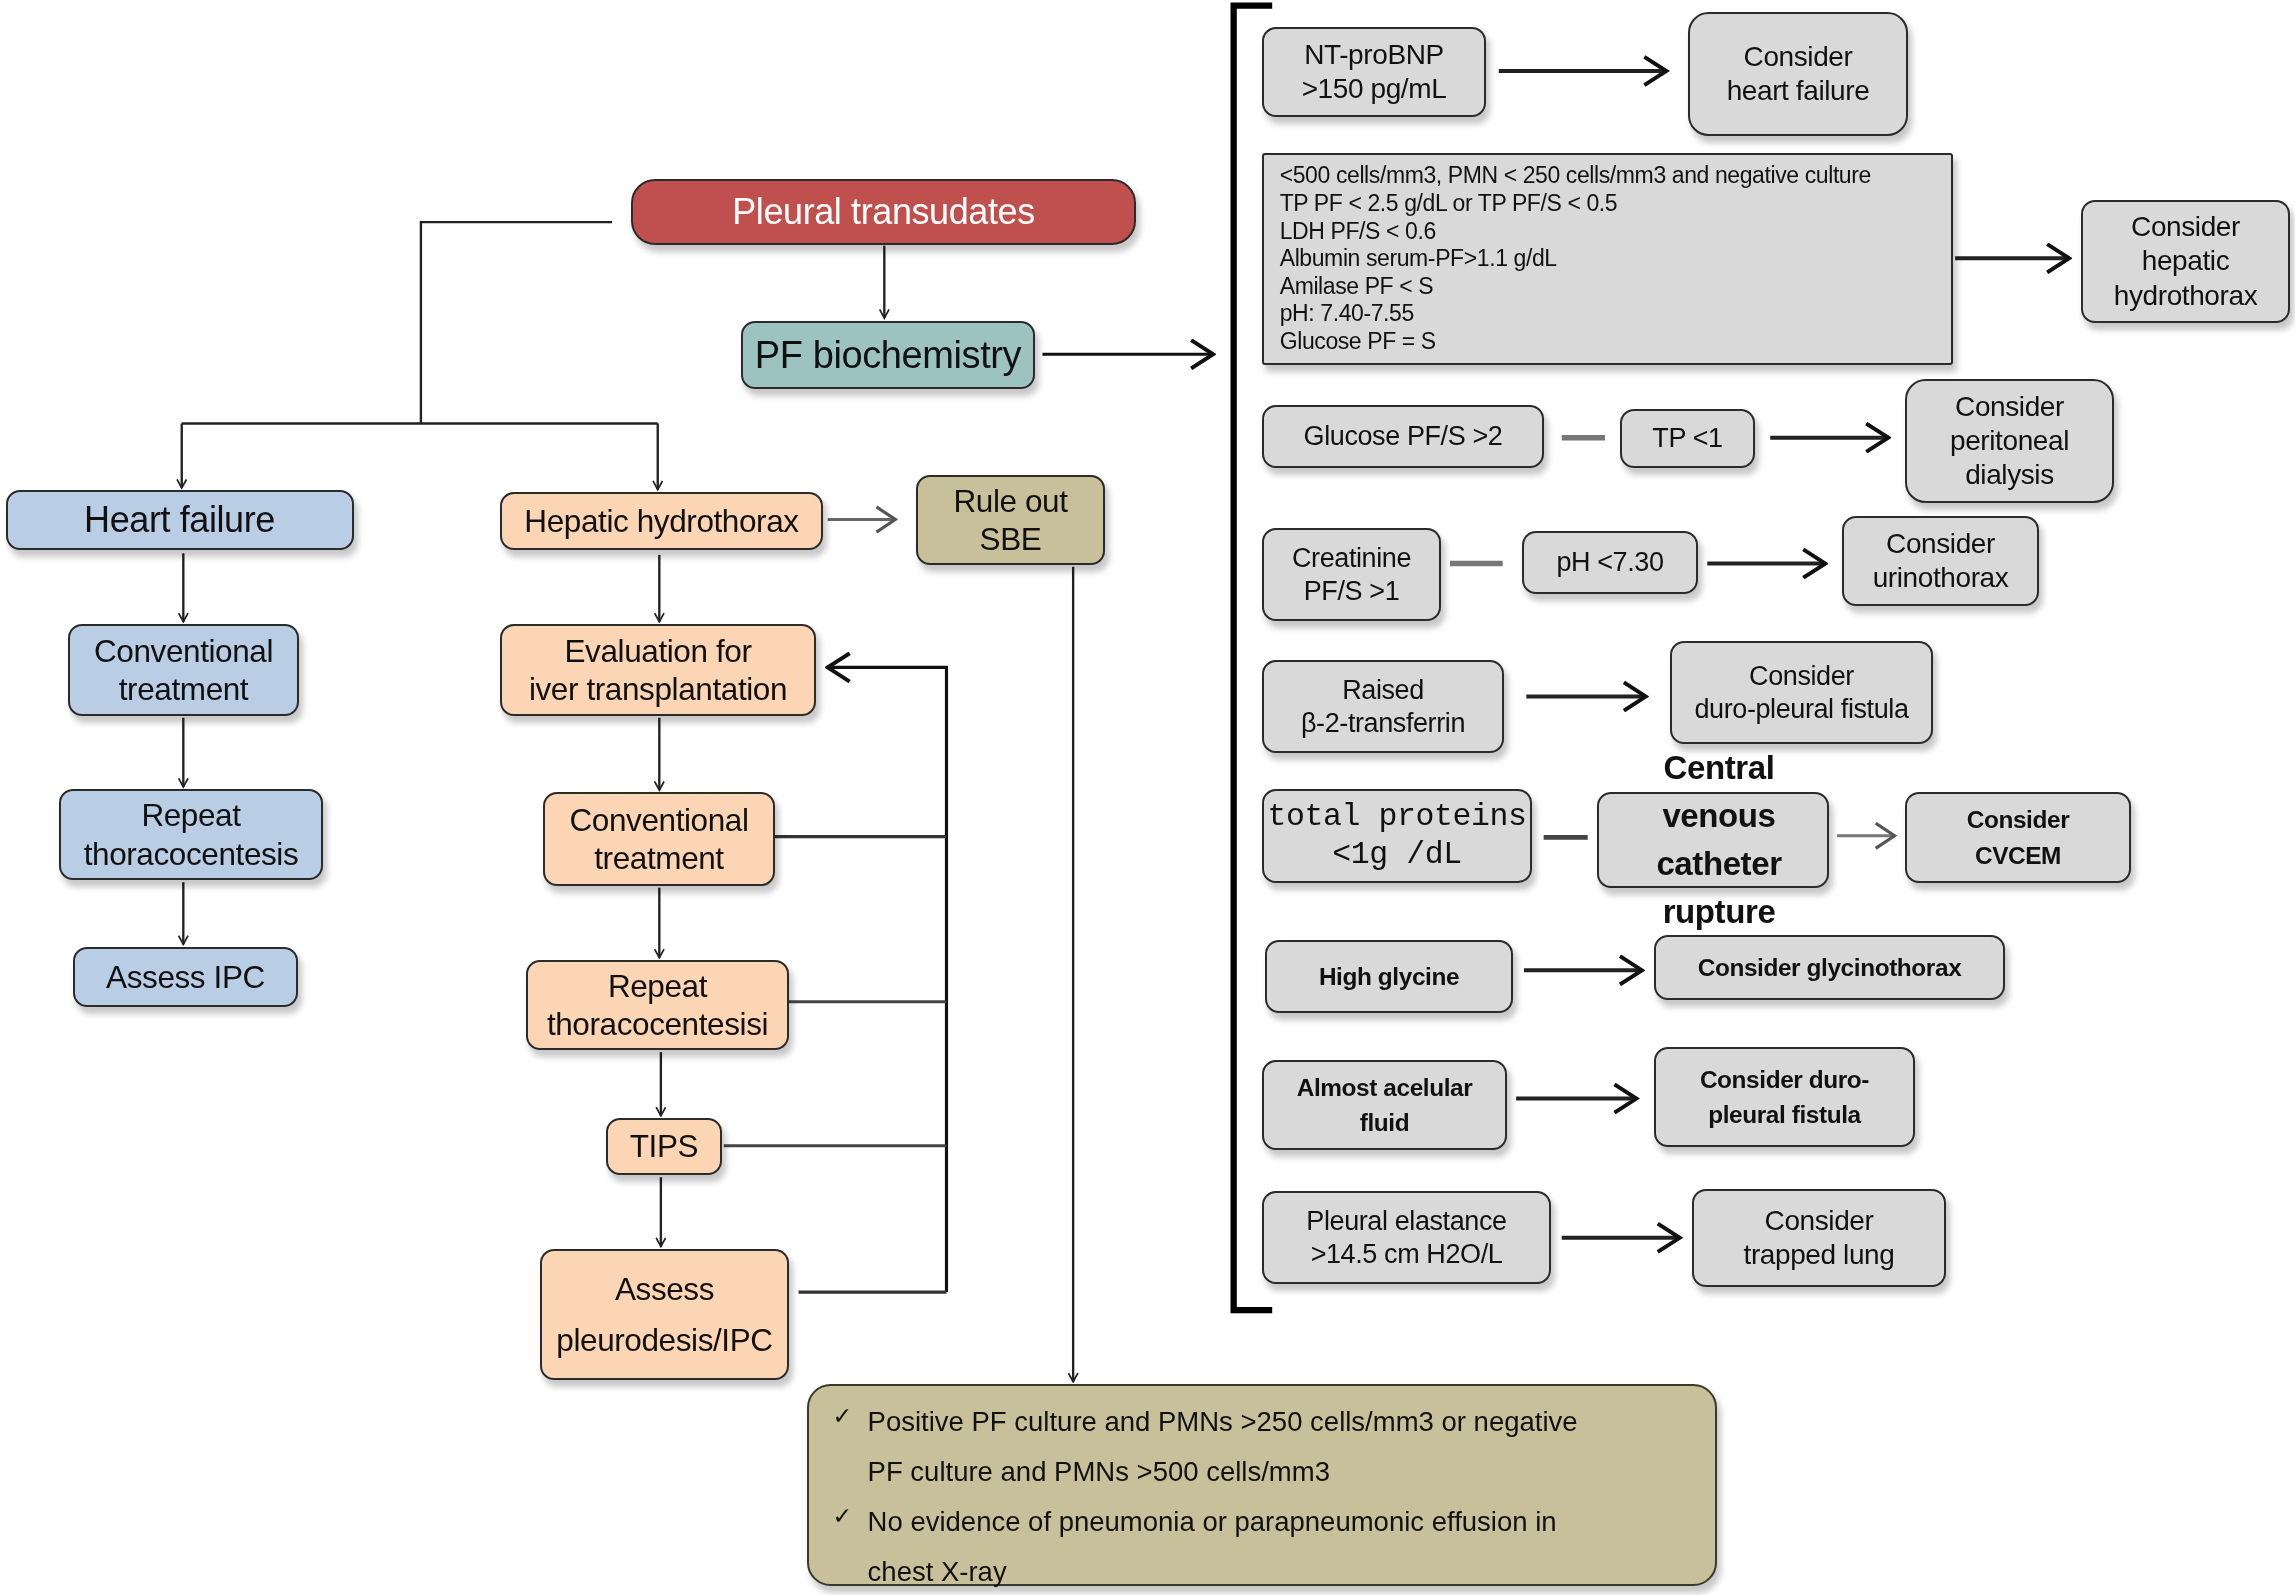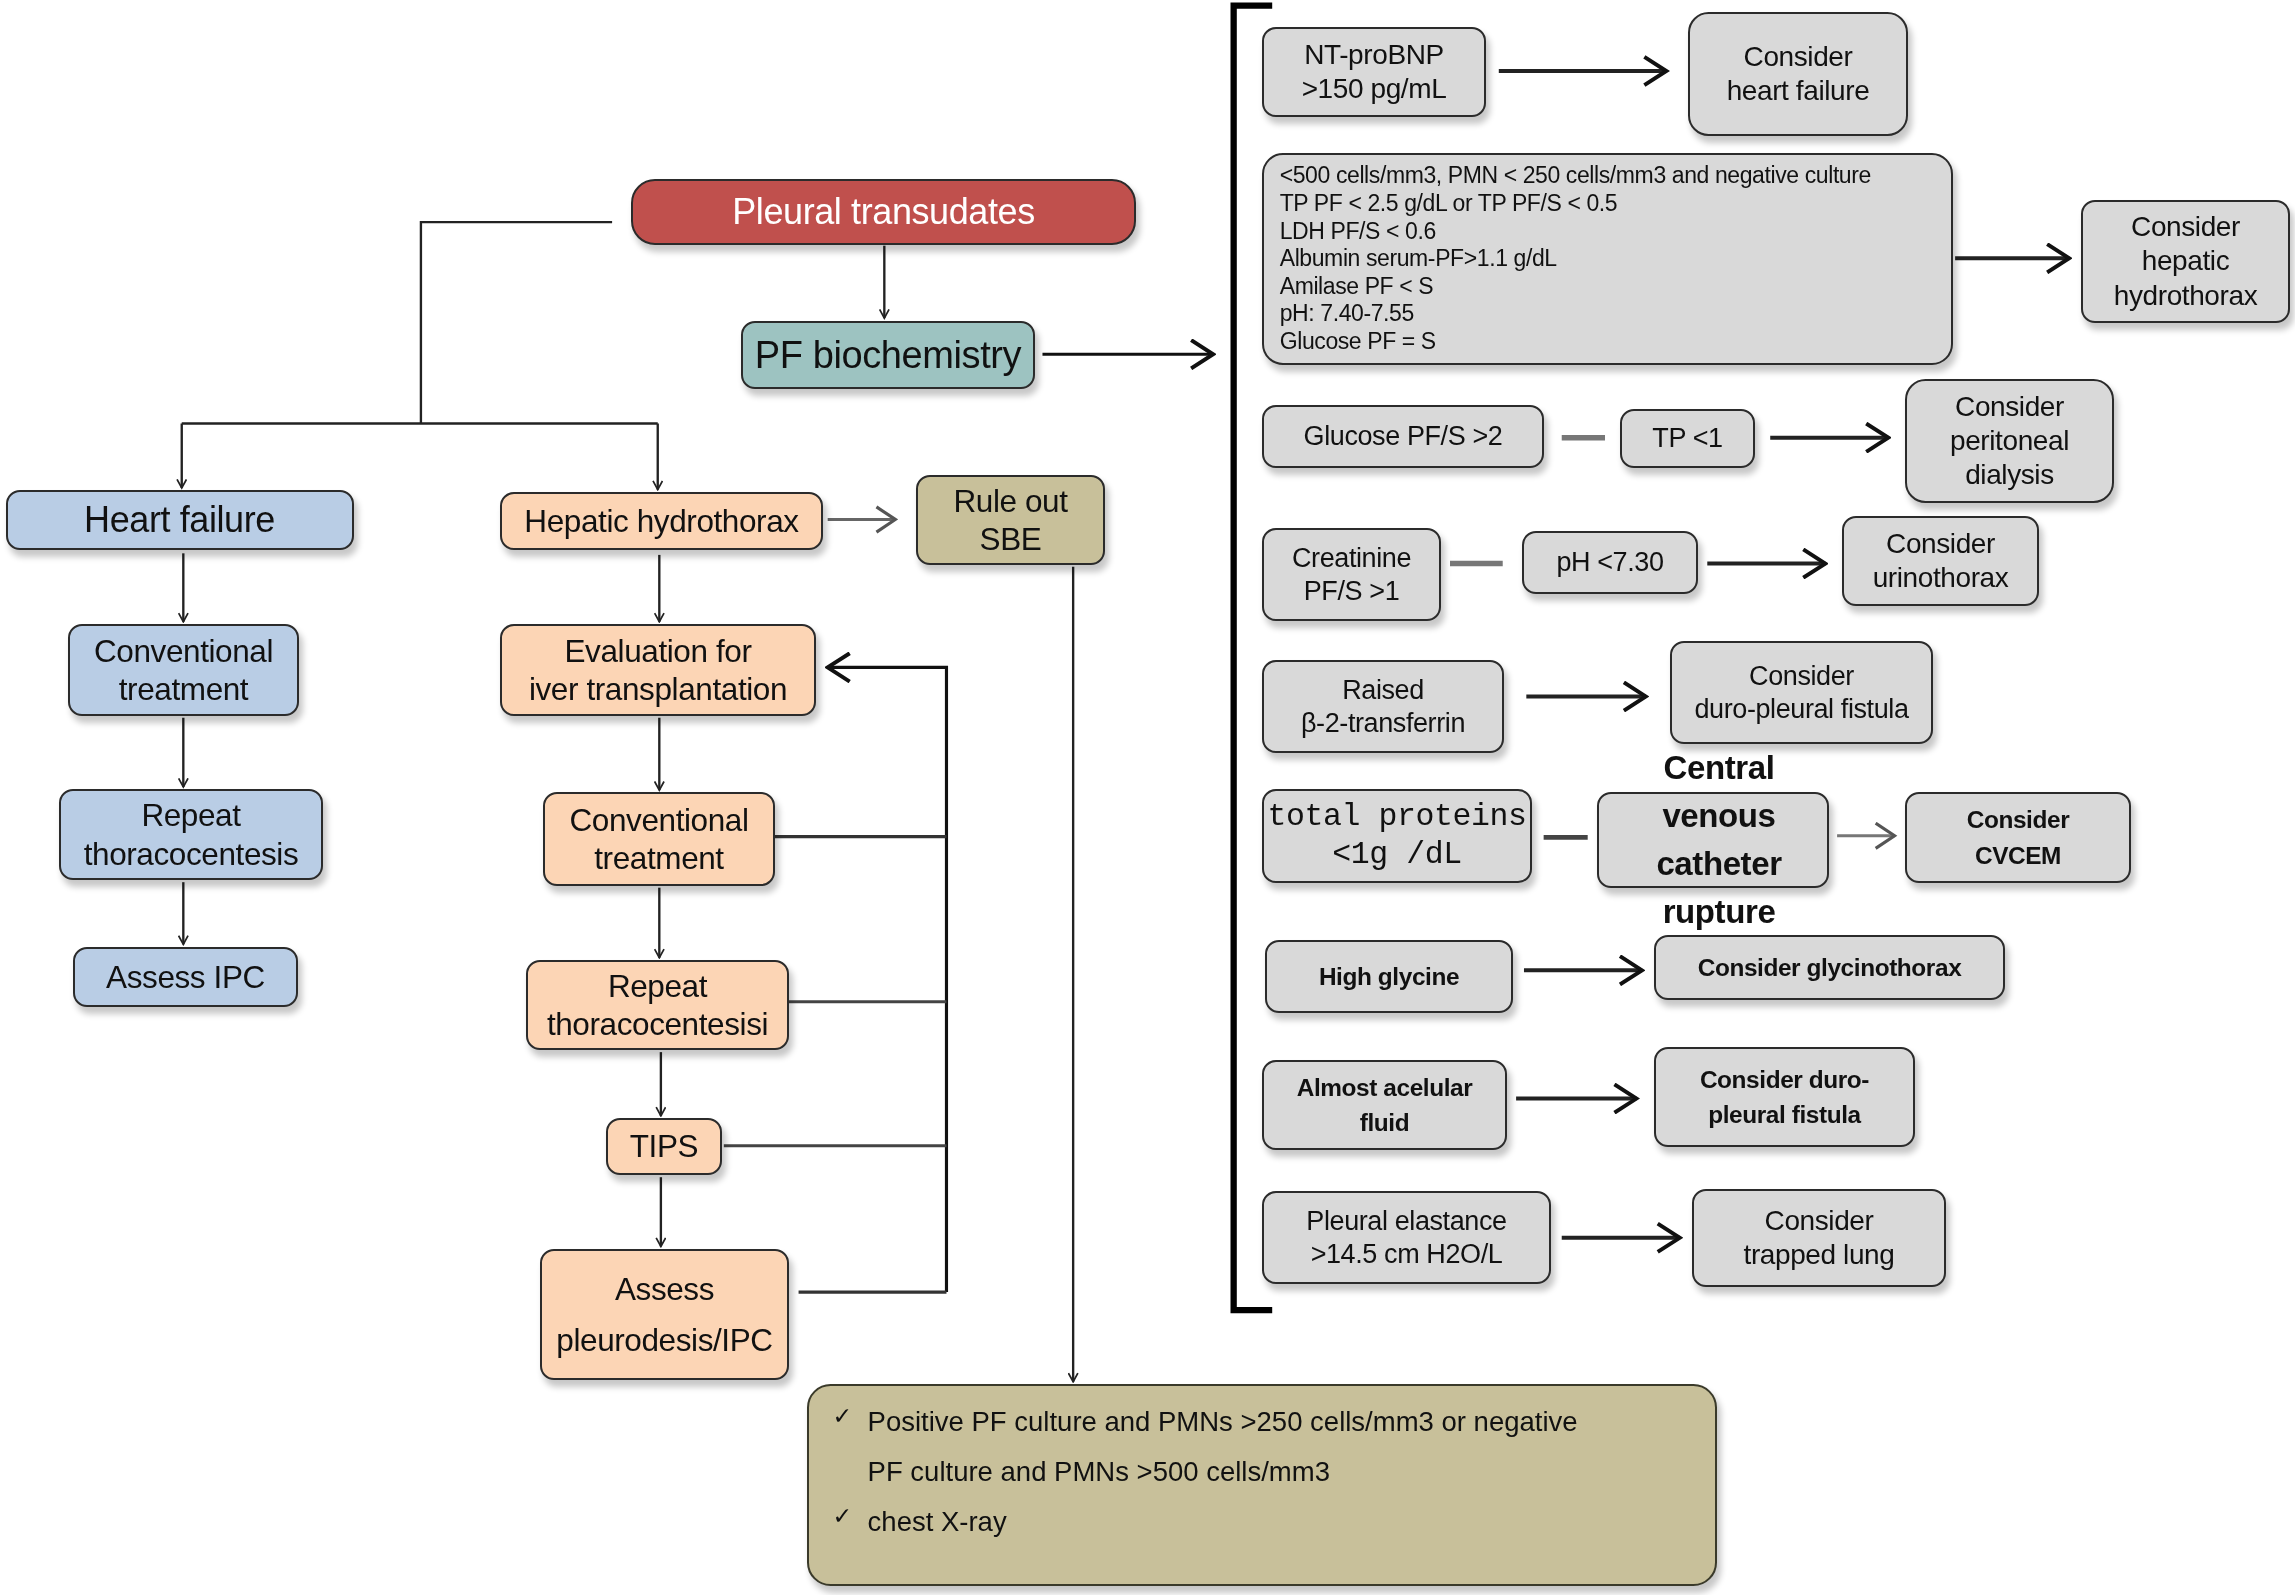--- a/index.html
+++ b/index.html
@@ -145,35 +145,36 @@
   <div class="crit-row">
     <span class="check">✓</span>
     <div class="txt">
       <span>Positive PF culture and PMNs &gt;250 cells/mm3 or negative</span>
       <span>PF culture and PMNs &gt;500 cells/mm3</span>
     </div>
   </div>
   <div class="crit-row">
     <span class="check">✓</span>
     <div class="txt">
+      <span>No evidence of pneumonia or parapneumonic effusion in</span>
       <span>chest X-ray</span>
     </div>
   </div>
 </div>
 
 <div class="box gray" style="left:1262px;top:27px;width:224px;height:90px;font-size:28px;">
   <span class="line">NT-proBNP</span>
   <span class="line">&gt;150 pg/mL</span>
 </div>
 <div class="box gray" style="left:1688px;top:11.8px;width:220px;height:124px;font-size:28px;border-radius:20.5px;">
   <span class="line">Consider</span>
   <span class="line">heart failure</span>
 </div>
 
-<div class="box gray list" style="left:1262px;top:153px;width:691px;height:212px;font-size:23px;border-radius:21px;">
+<div class="box gray list" style="left:1262px;top:153px;width:691px;height:212px;font-size:23px;border-radius:3px;">
   <span class="line">&lt;500 cells/mm3, PMN &lt; 250 cells/mm3 and negative culture</span>
   <span class="line">TP PF &lt; 2.5 g/dL or TP PF/S &lt; 0.5</span>
   <span class="line">LDH PF/S &lt; 0.6</span>
   <span class="line">Albumin serum-PF&gt;1.1 g/dL</span>
   <span class="line">Amilase PF &lt; S</span>
   <span class="line">pH: 7.40-7.55</span>
   <span class="line">Glucose PF = S</span>
 </div>
 <div class="box gray" style="left:2081px;top:200px;width:209px;height:123px;font-size:28px;">
   <span class="line">Consider</span>

